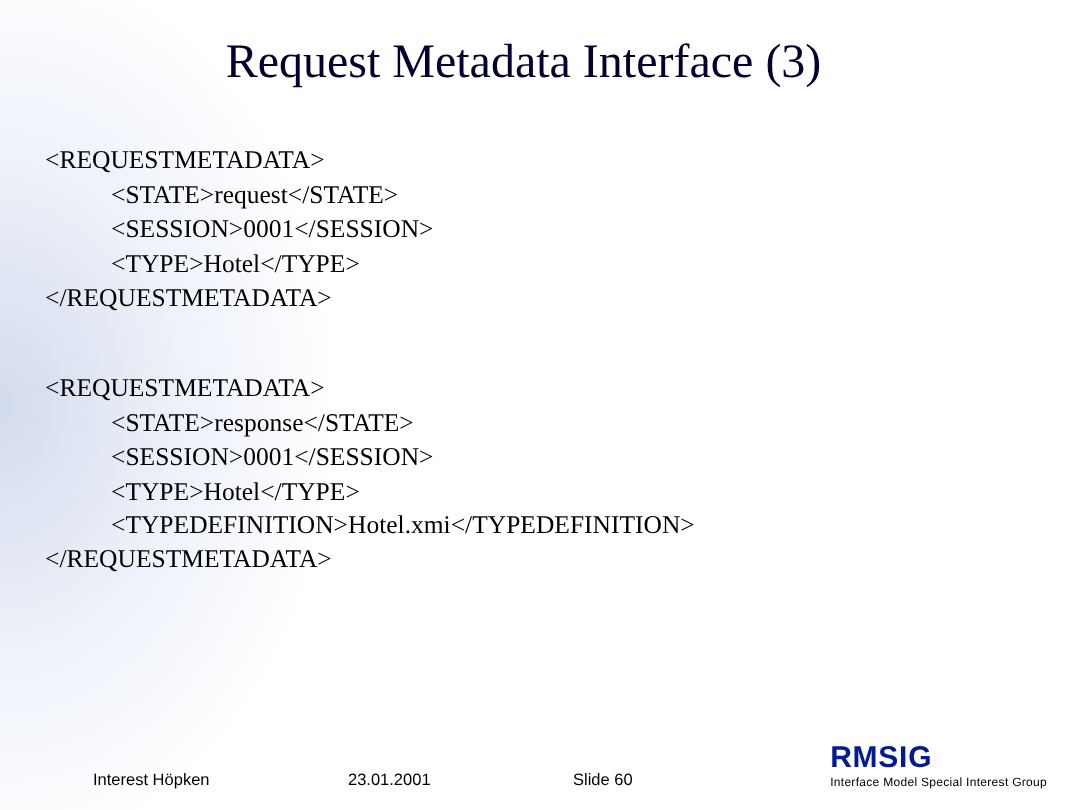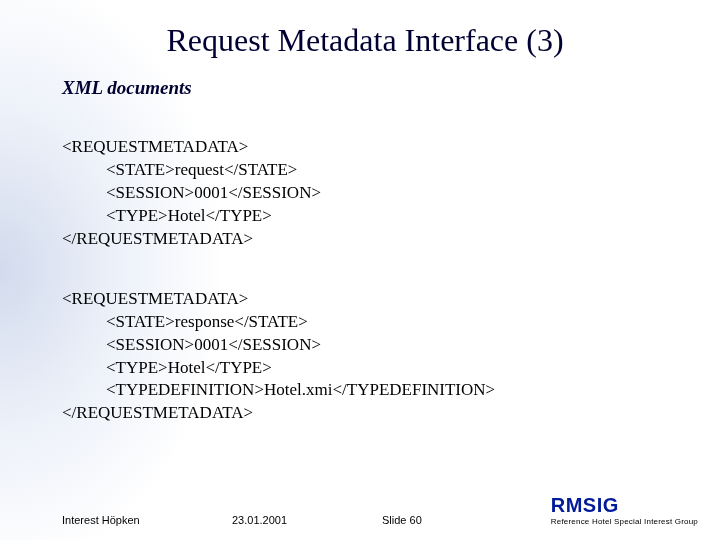--- a/index.html
+++ b/index.html
@@ -16,21 +16,21 @@
     position: absolute;
     left: 0;
     top: 0;
     width: 220px;
     height: 540px;
     background: radial-gradient(ellipse 300px 400px at 0% 50%, rgba(180,195,225,0.6) 0%, rgba(210,220,240,0.4) 40%, rgba(255,255,255,0) 75%);
     pointer-events: none;
   }
   .slide {
     position: relative;
-    padding: 22px 52px 0 62px;
+    padding: 22px 52px 0 30px;
     height: 100%;
   }
   .title {
     font-size: 32px;
     text-align: center;
     margin-bottom: 18px;
     font-weight: normal;
     color: #000033;
   }
   .subtitle {
@@ -90,21 +90,20 @@
 </style>
 </head>
 <body>
 
 <div class="bg-gradient"></div>
 
 <div class="slide">
 
   <h1 class="title">Request Metadata Interface (3)</h1>
 
-  <div class="subtitle">XML documents</div>
 
   <div class="code-block">
     <div>&lt;REQUESTMETADATA&gt;</div>
     <div class="indent">&lt;STATE&gt;request&lt;/STATE&gt;</div>
     <div class="indent">&lt;SESSION&gt;0001&lt;/SESSION&gt;</div>
     <div class="indent">&lt;TYPE&gt;Hotel&lt;/TYPE&gt;</div>
     <div>&lt;/REQUESTMETADATA&gt;</div>
   </div>
 
   <div class="code-block">
@@ -117,15 +116,15 @@
   </div>
 
 </div>
 
 <div class="footer">
   <div class="author">Interest Höpken</div>
   <div class="date">23.01.2001</div>
   <div class="slidenum">Slide 60</div>
   <div class="brand">
     <div class="logo">RMSIG</div>
-    <div class="tagline">Reference Hotel Special Interest Group</div>
+    <div class="tagline">Interface Model Special Interest Group</div>
   </div>
 </div>
 
 </body></html>

